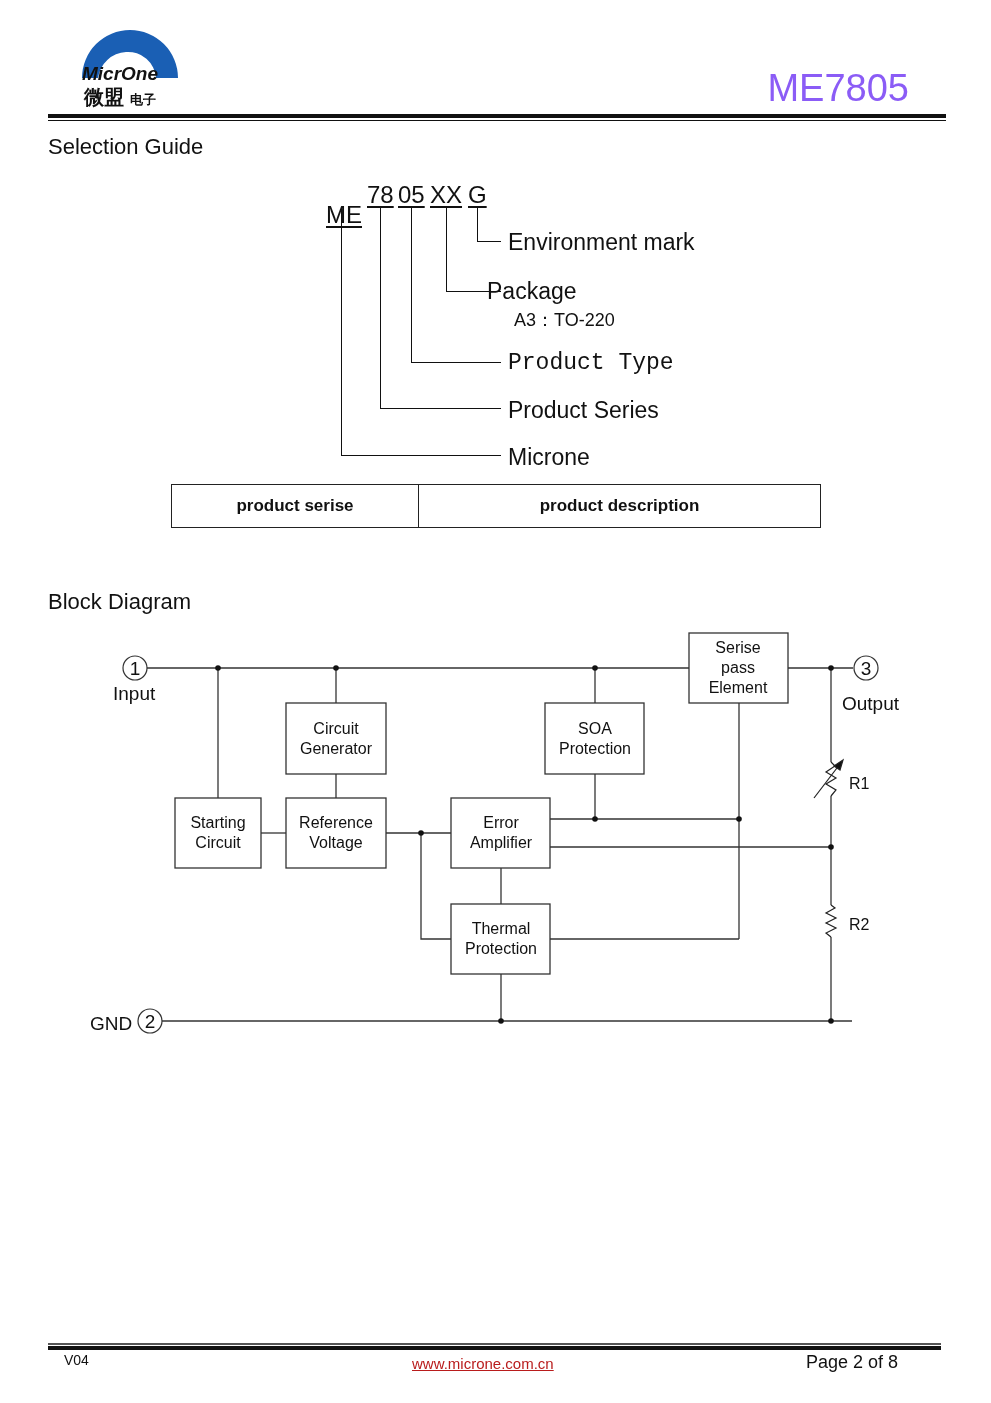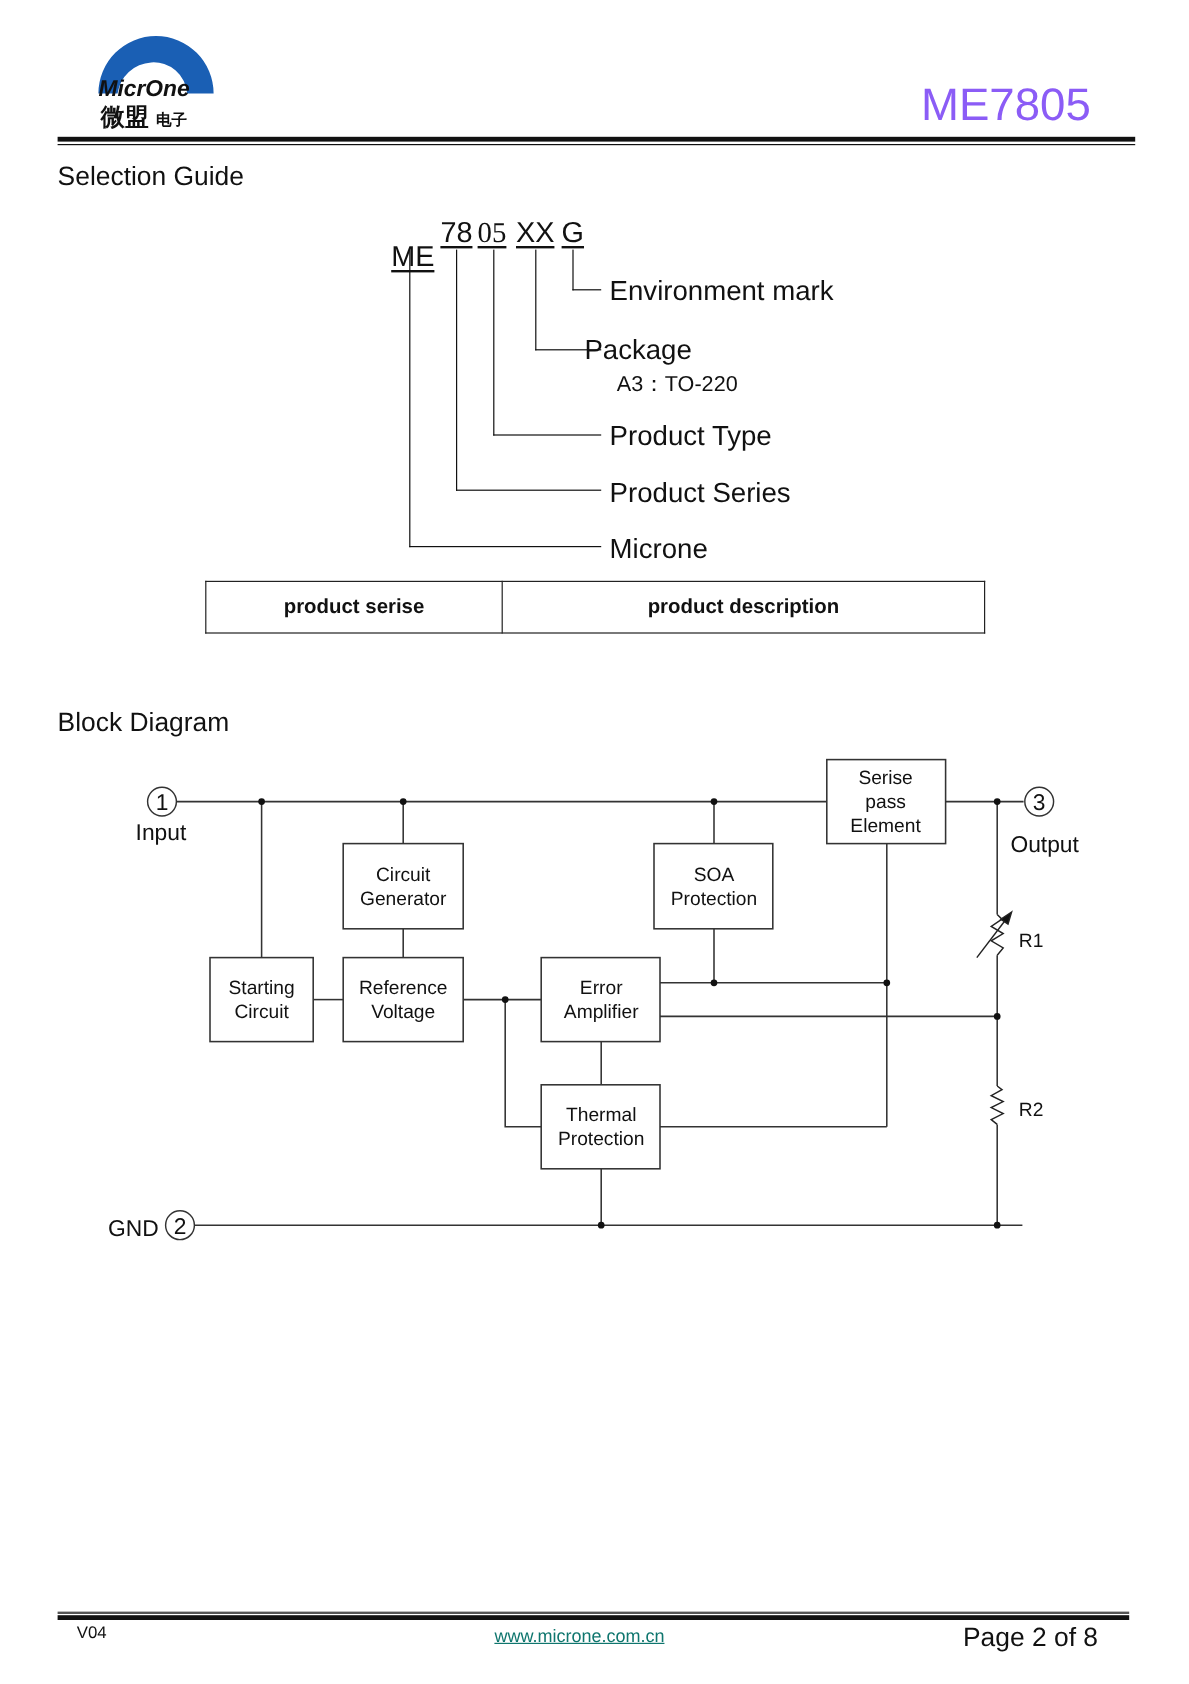--- a/index.html
+++ b/index.html
@@ -25,22 +25,22 @@
   #sel-table td, #sel-table th { border:1px solid #222; text-align:center; padding:0; }
   #sel-table th { height:42px; font-weight:bold; }
   #sel-table td { height:46px; }
 
   
   #diagram { left:0; top:620px; width:991px; height:430px; }
   #diagram text { font-family:"Liberation Sans", sans-serif; fill:#111; }
 
   
   #footer-version { left:64px; top:1352px; font-size:14px; }
-  #footer-url { left:412px; top:1355px; font-size:15px; color:#0f766e; text-decoration:underline; }
-  #footer-page { right:76px; top:1352px; font-size:22px; }
+  #footer-url { left:412px; top:1355px; font-size:15px; color:#b91c1c; text-decoration:underline; }
+  #footer-page { right:93px; top:1352px; font-size:18px; }
 </style>
 </head>
 <body>
 
 <div id="logo" class="abs">
   <svg width="104" height="90" viewBox="0 0 104 90">
     <path d="M4 58 A48 48 0 1 1 100 58 L78 58 A28 28 0 0 0 48 32 A30 30 0 0 0 20 58 Z" fill="#1a5fb4"></path>
     <text x="4" y="60" font-size="19" font-weight="bold" font-style="italic" fill="#111">MicrOne</text>
     <text x="6" y="84" font-size="20" font-weight="bold" fill="#111">微盟</text>
     <text x="52" y="84" font-size="13" font-weight="bold" fill="#111">电子</text>
@@ -48,21 +48,21 @@
 </div>
 <div id="doc-title" class="abs">ME7805</div>
 <div class="abs rule-thick" style="top:114px;"></div>
 <div class="abs rule-thin" style="top:120px;"></div>
 
 <div class="abs section-title" style="top:134px;">Selection Guide</div>
 
 <div>
   <span class="abs code-part" style="left:326px; top:181px;margin-top:20px;">ME</span>
   <span class="abs code-part" style="left:367px; top:181px;">78</span>
-  <span class="abs code-part" style="left:398px; top:181px;font-family:Liberation Serif, serif;">05</span>
+  <span class="abs code-part" style="left:398px; top:181px;">05</span>
   <span class="abs code-part" style="left:430px; top:181px;">XX</span>
   <span class="abs code-part" style="left:468px; top:181px;">G</span>
 </div>
 
 <div class="abs sg-line" style="left:477px; top:208px; width:1px; height:34px;"></div>
 <div class="abs sg-line" style="left:477px; top:241px; width:24px; height:1px;"></div>
 
 <div class="abs sg-line" style="left:446px; top:208px; width:1px; height:84px;"></div>
 <div class="abs sg-line" style="left:446px; top:291px; width:55px; height:1px;"></div>
 
@@ -71,21 +71,21 @@
 
 <div class="abs sg-line" style="left:380px; top:208px; width:1px; height:201px;"></div>
 <div class="abs sg-line" style="left:380px; top:408px; width:121px; height:1px;"></div>
 
 <div class="abs sg-line" style="left:341px; top:208px; width:1px; height:248px;"></div>
 <div class="abs sg-line" style="left:341px; top:455px; width:160px; height:1px;"></div>
 
 <span class="abs sg-label" style="left:508px; top:228px;">Environment mark</span>
 <span class="abs sg-label" style="left:487px; top:277px;">Package</span>
 <span class="abs sg-sub" style="left:514px; top:309px;">A3：TO-220</span>
-<span class="abs sg-label" style="left:508px; top:349px;">Product Type</span>
+<span class="abs sg-label" style="left:508px; top:349px;font-family:Liberation Mono, monospace;">Product Type</span>
 <span class="abs sg-label" style="left:508px; top:396px;">Product Series</span>
 <span class="abs sg-label" style="left:508px; top:443px;">Microne</span>
 
 <table id="sel-table" class="abs">
   <tbody>
       <tr>
     <th style="width:246px;">product serise</th>
     <th>product description</th>
   </tr>
 </tbody>

